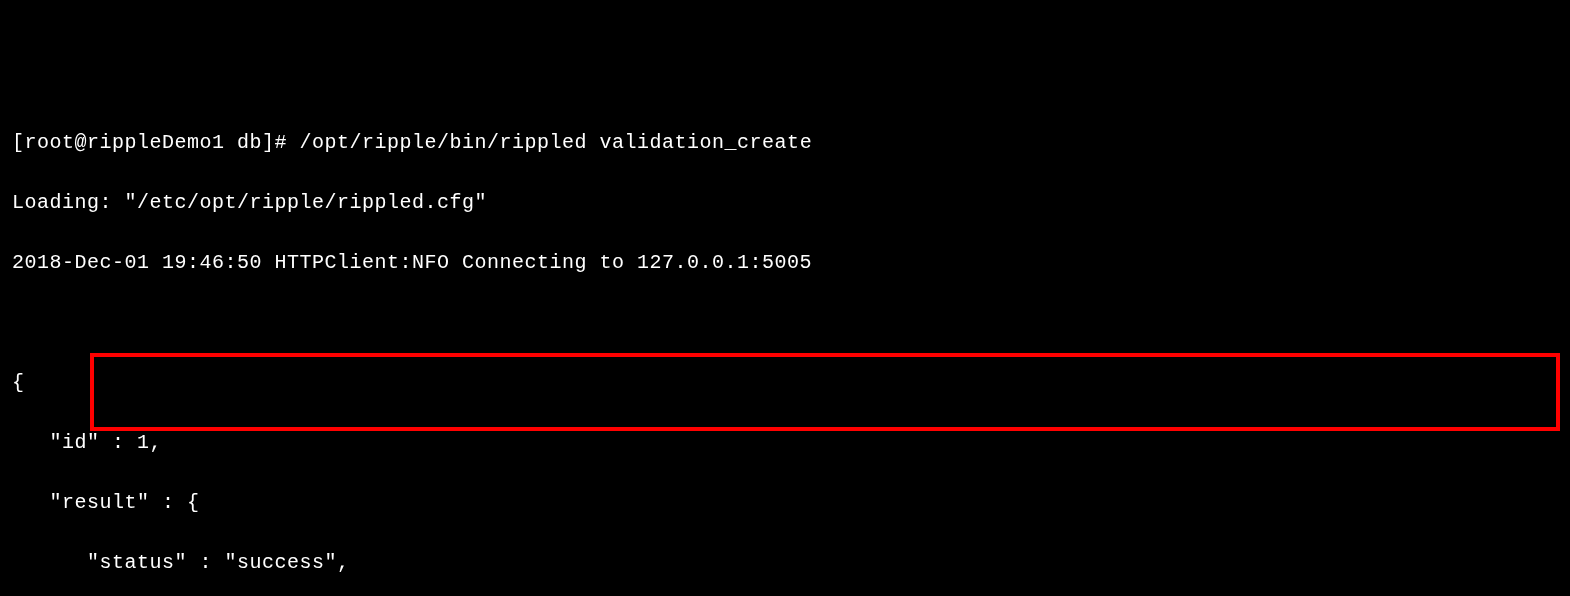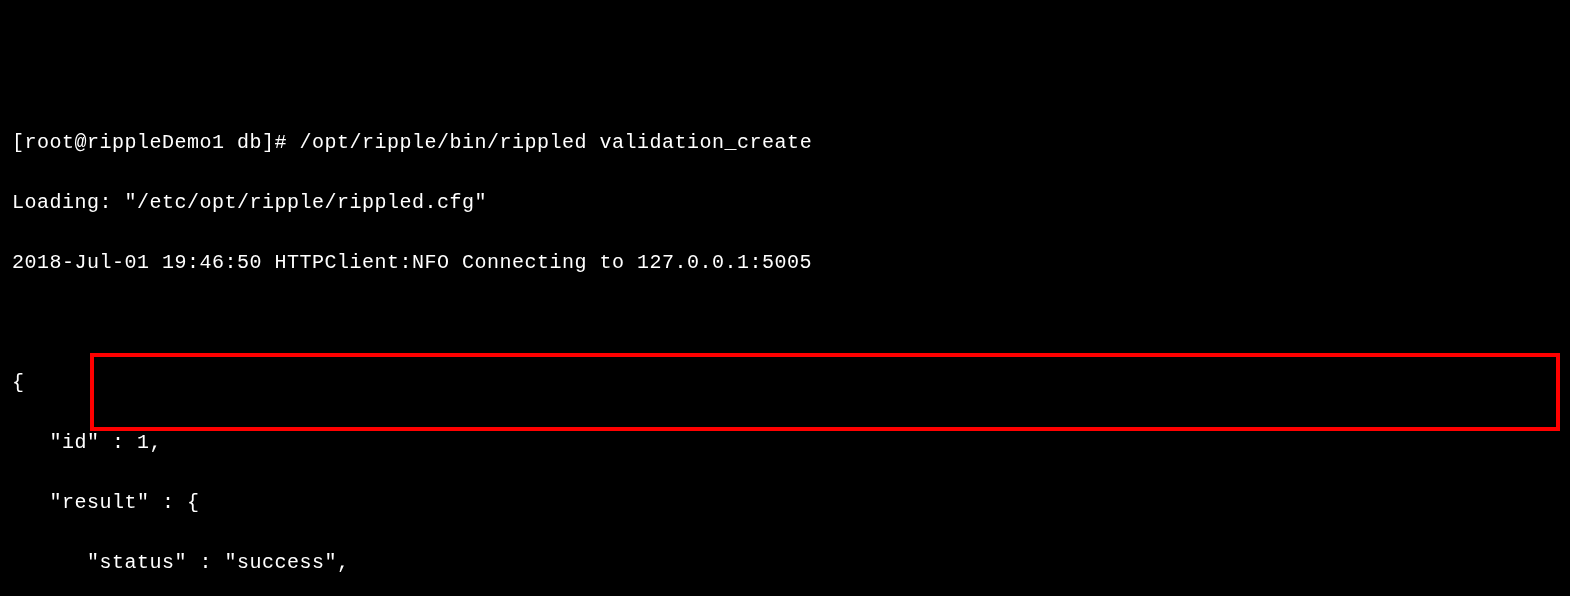--- a/index.html
+++ b/index.html
@@ -33,21 +33,21 @@
       pointer-events: none;
     }
   </style>
 </head>
 <body>
 
 
 
 <span class="line"><span>[root@rippleDemo1 db]# </span><span>/opt/ripple/bin/rippled validation_create</span></span>
 <span class="line">Loading: "/etc/opt/ripple/rippled.cfg"</span>
-<span class="line">2018-Jul-01 19:46:50 HTTPClient:NFO Connecting to 127.0.0.1:5005</span>
+<span class="line">2018-Dec-01 19:46:50 HTTPClient:NFO Connecting to 127.0.0.1:5005</span>
 <span class="line"> </span>
 <span class="line">{</span>
 <span class="line">   "id" : 1,</span>
 <span class="line">   "result" : {</span>
 <span class="line">      "status" : "success",</span>
 
 
 
 
 

